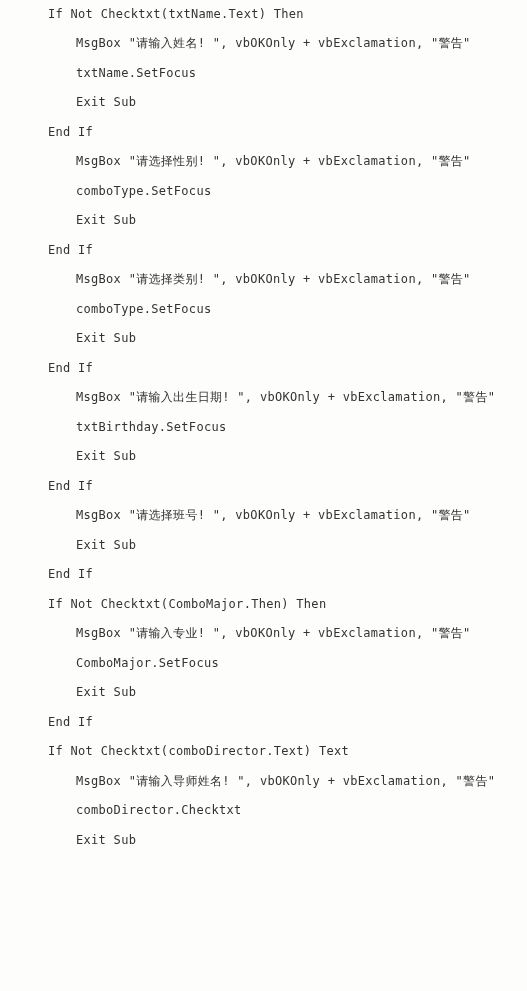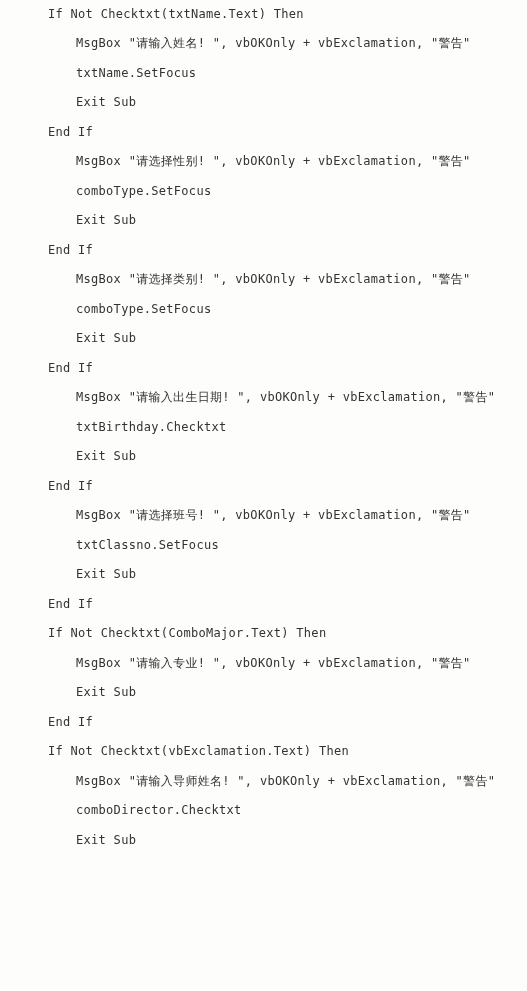--- a/index.html
+++ b/index.html
@@ -43,32 +43,32 @@
   <div class="code-line indent-2">comboType.SetFocus</div>
   <div class="code-line indent-2">Exit Sub</div>
   <div class="code-line indent-1">End If</div>
 
   <div class="code-line indent-2">MsgBox "请选择类别! ", vbOKOnly + vbExclamation, "警告"</div>
   <div class="code-line indent-2">comboType.SetFocus</div>
   <div class="code-line indent-2">Exit Sub</div>
   <div class="code-line indent-1">End If</div>
 
   <div class="code-line indent-2">MsgBox "请输入出生日期! ", vbOKOnly + vbExclamation, "警告"</div>
-  <div class="code-line indent-2">txtBirthday.Checktxt</div>
+  <div class="code-line indent-2">txtBirthday.SetFocus</div>
   <div class="code-line indent-2">Exit Sub</div>
   <div class="code-line indent-1">End If</div>
 
   <div class="code-line indent-2">MsgBox "请选择班号! ", vbOKOnly + vbExclamation, "警告"</div>
-  <div class="code-line indent-2">txtClassno.SetFocus</div>
   <div class="code-line indent-2">Exit Sub</div>
   <div class="code-line indent-1">End If</div>
 
-  <div class="code-line indent-1">If Not Checktxt(ComboMajor.Text) Then</div>
+  <div class="code-line indent-1">If Not Checktxt(ComboMajor.Then) Then</div>
   <div class="code-line indent-2">MsgBox "请输入专业! ", vbOKOnly + vbExclamation, "警告"</div>
+  <div class="code-line indent-2">ComboMajor.SetFocus</div>
   <div class="code-line indent-2">Exit Sub</div>
   <div class="code-line indent-1">End If</div>
 
-  <div class="code-line indent-1">If Not Checktxt(vbExclamation.Text) Then</div>
+  <div class="code-line indent-1">If Not Checktxt(comboDirector.Text) Text</div>
   <div class="code-line indent-2">MsgBox "请输入导师姓名! ", vbOKOnly + vbExclamation, "警告"</div>
   <div class="code-line indent-2">comboDirector.Checktxt</div>
   <div class="code-line indent-2">Exit Sub</div>
 
 </div>
 
 </body></html>

